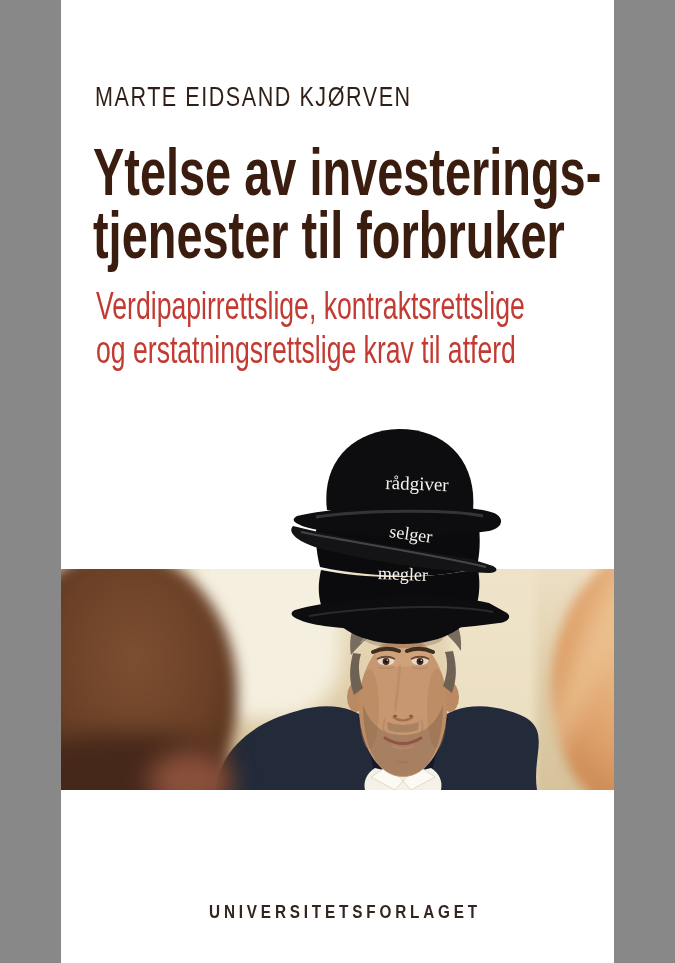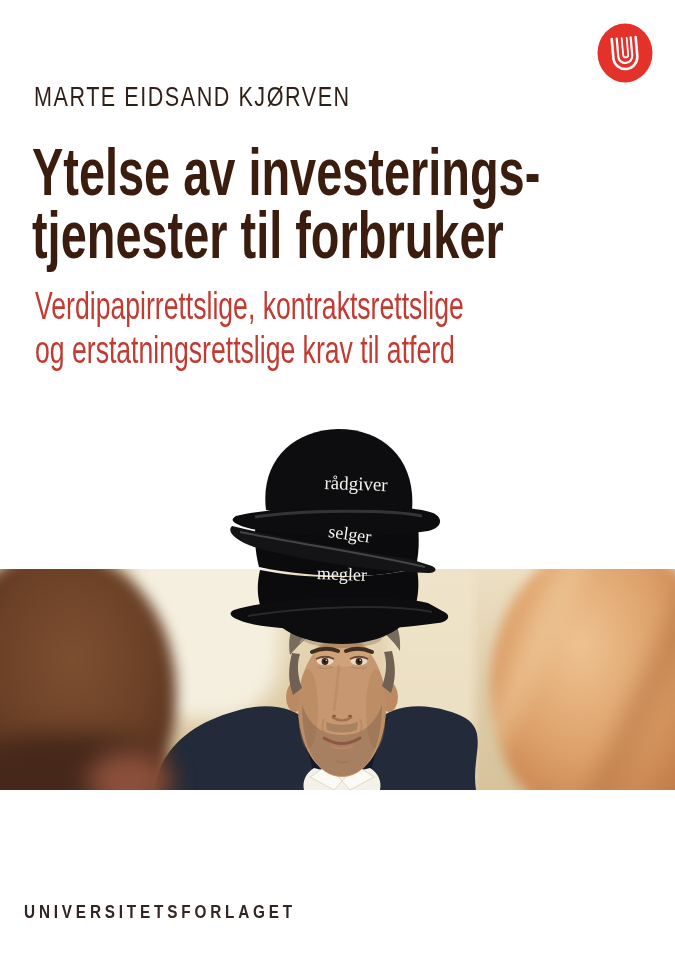--- a/index.html
+++ b/index.html
@@ -1,17 +1,17 @@
 <!DOCTYPE html>
 <html><head>
 <meta charset="utf-8">
 <style>
   html,body{margin:0;padding:0;background:#888;}
   .cover{
-    position:relative;width:675px;height:963px;margin:0 auto;
+    position:relative;width:553px;height:963px;margin:0 auto;
     background:#ffffff;overflow:hidden;
     font-family:"Liberation Sans",sans-serif;
   }
   
   .author{
     position:absolute;left:34px;top:83px;
     font-size:28px;line-height:28px;font-weight:400;
     letter-spacing:2px;color:#2f1f16;white-space:nowrap;
     transform:scaleX(.77);transform-origin:left top;
   }
@@ -66,21 +66,21 @@
   }
   .photo .right-head{
     position:absolute;left:490px;top:-26px;width:226px;height:290px;
     border-radius:50% 45% 48% 50%;
     background:
       linear-gradient(115deg,rgba(240,207,159,0) 18%,rgba(240,207,159,.5) 26%,rgba(240,207,159,0) 34%,rgba(176,110,62,0) 55%,rgba(176,110,62,.45) 63%,rgba(176,110,62,0) 72%),
       radial-gradient(ellipse at 40% 35%,#eec391 0%,#dda06a 42%,#c07a45 75%,#ad6233 95%);
     filter:blur(6px);
   }
   
-  .publisher{position:absolute;left:0;top:902px;width:100%;}
+  .publisher{position:absolute;left:0;top:902px;width:100%;text-align:center;padding-left:8px;}
   .publisher span{
     display:inline-block;font-size:18px;font-weight:700;letter-spacing:4.5px;
     color:#332620;transform:scaleX(.85);white-space:nowrap;
   }
 </style>
 </head>
 <body>
 
 <div class="cover">
 

